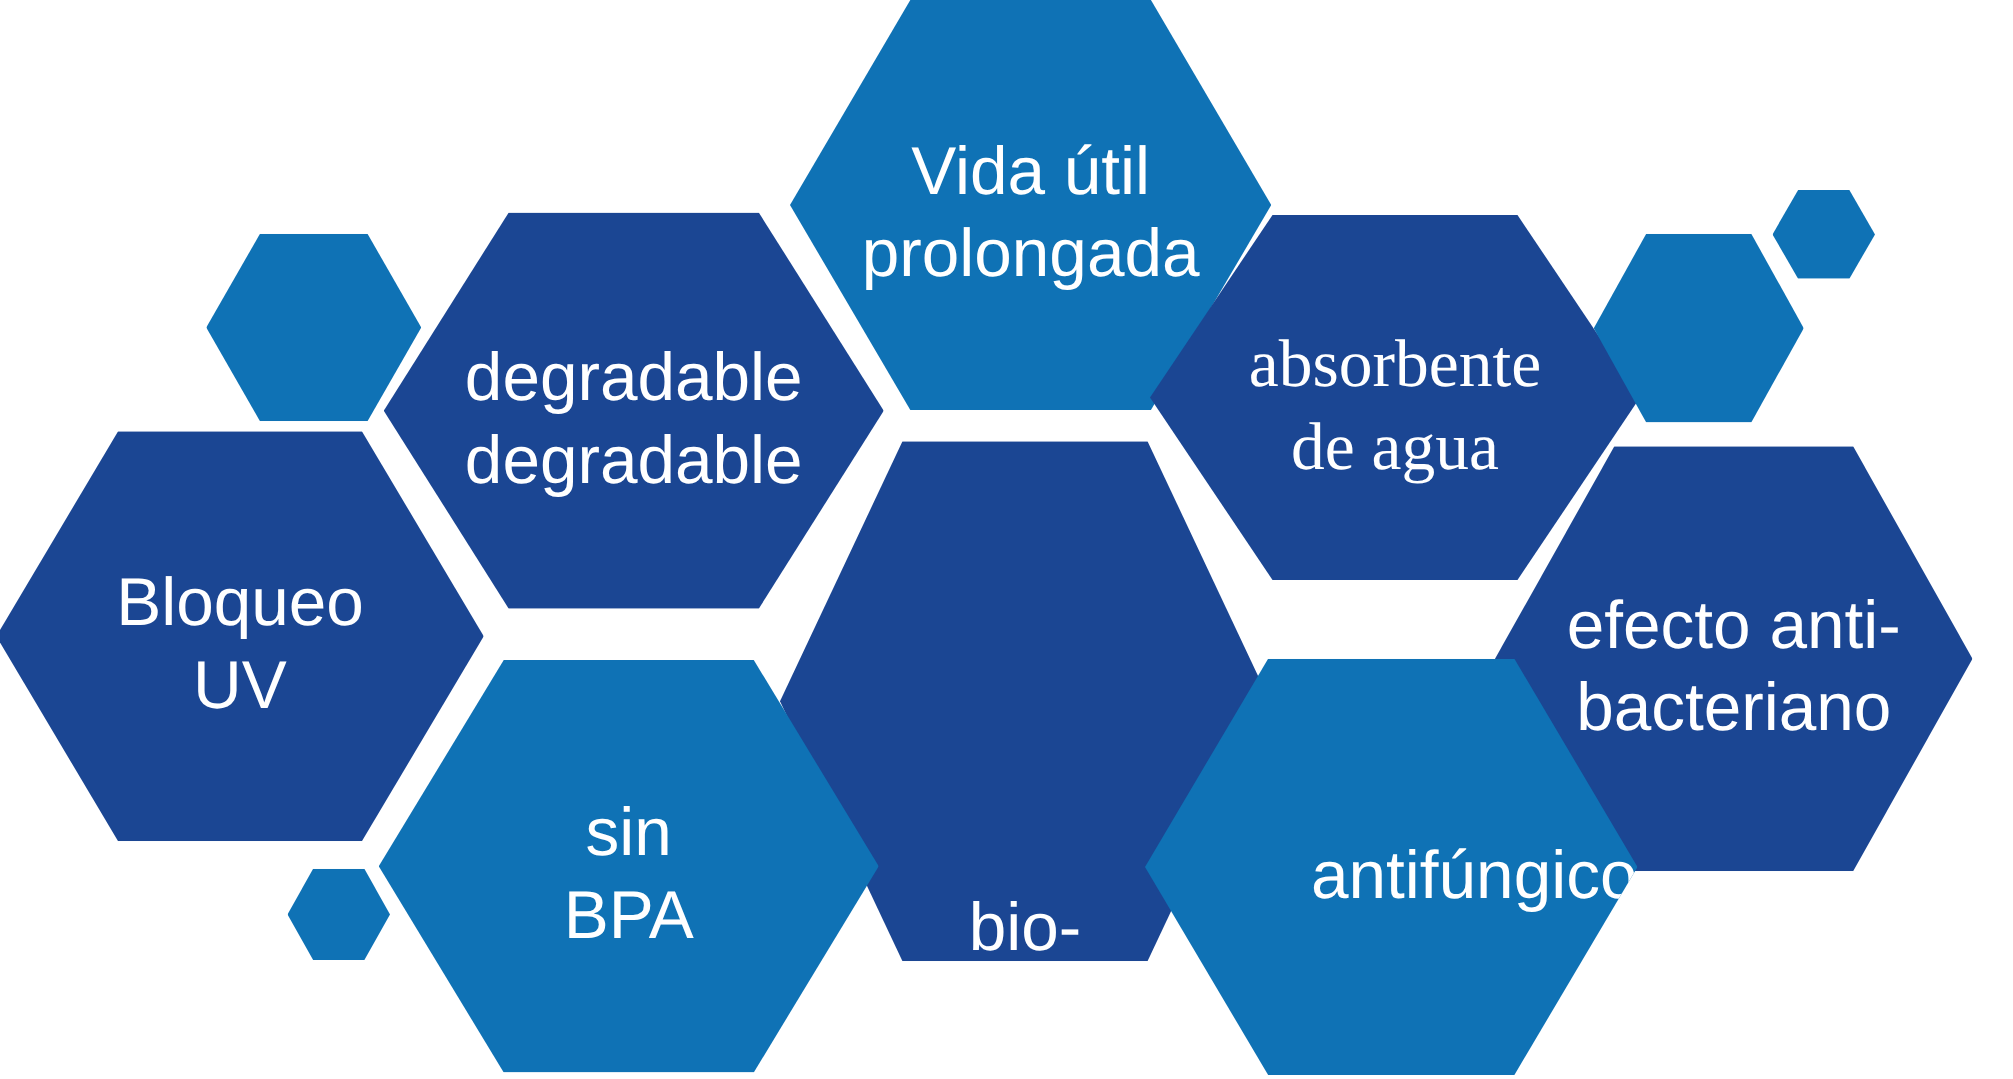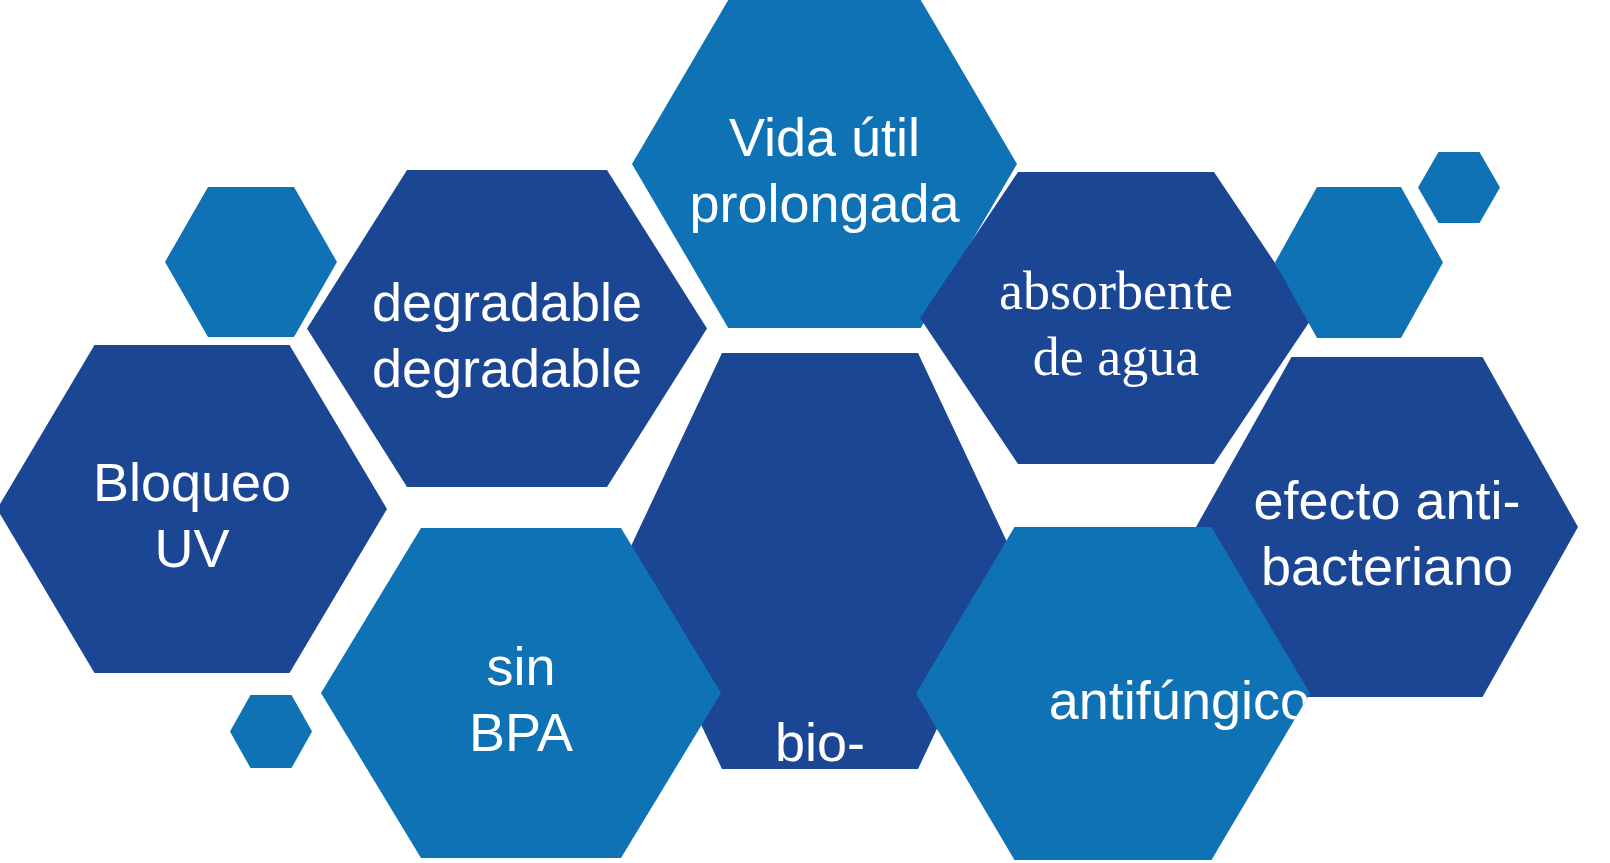--- a/index.html
+++ b/index.html
@@ -34,21 +34,21 @@
   }
   .hex-label span { display: block; white-space: nowrap; }
 
   
   .hx-vida        { left: 632px;  top: 0px;    width: 385px; height: 328px; }
   .hx-decaimiento { left: 307px;  top: 170px;  width: 400px; height: 317px; }
   .hx-bloqueo     { left: -3px;   top: 345px;  width: 390px; height: 328px; }
   .hx-bio         { left: 624px;  top: 353px;  width: 392px; height: 416px; align-items: flex-end; }
   .hx-absorbente  { left: 920px;  top: 172px;  width: 392px; height: 292px; font-family: Liberation Serif, serif; }
   .hx-efecto      { left: 1196px; top: 346px;  width: 382px; height: 340px; margin-top: 11px; }
-  .hx-sinbpa      { left: 321px;  top: 528px;  width: 400px; height: 330px; }
+  .hx-sinbpa      { left: 303px;  top: 528px;  width: 400px; height: 330px; }
   .hx-antifungico { left: 916px;  top: 527px;  width: 394px; height: 333px; justify-content: flex-end; }
 
   .hx-deco-1 { left: 165px;  top: 187px; width: 172px; height: 150px; }
   .hx-deco-2 { left: 230px;  top: 695px; width: 82px;  height: 73px;  }
   .hx-deco-3 { left: 1275px; top: 187px; width: 168px; height: 151px; }
   .hx-deco-4 { left: 1418px; top: 152px; width: 82px;  height: 71px;  }
 </style>
 </head>
 <body>
 

